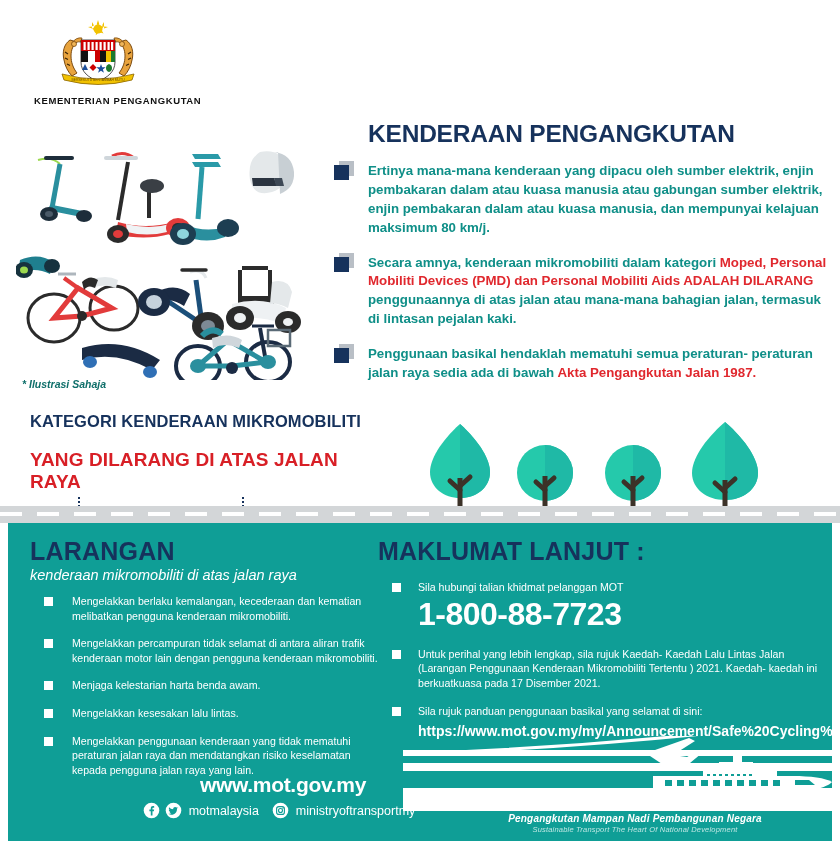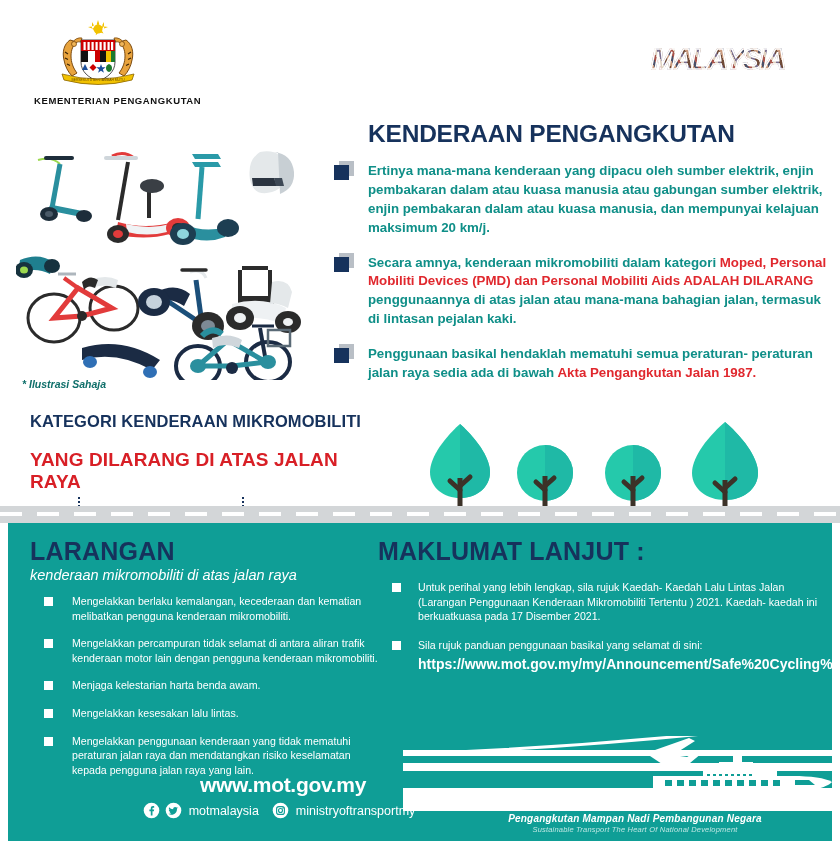--- a/index.html
+++ b/index.html
@@ -245,23 +245,20 @@
           <path d="M57 46 q3 1 3 4 q0 3-3 4 q-3-1-3-4 q0-3 3-4z" fill="#1a7a2e"></path>
         </g>
 
         <path d="M10 56 q36 10 72 0 l-2 6 q-34 9-68 0z" fill="#f2c200" stroke="#8a6400" stroke-width="0.8"></path>
         <text x="46" y="62.5" font-size="3.4" text-anchor="middle" fill="#6b4e00" font-family="Liberation Sans, sans-serif">BERSEKUTU BERTAMBAH MUTU</text>
       </svg>
       <div id="ministry-name">KEMENTERIAN PENGANGKUTAN</div>
     </div>
 
     <div id="km-logo">
-      <span class="km-line km-l2">
-        <span class="km-letter">M</span><span class="km-letter">A</span><span class="km-letter">L</span><span class="km-letter">A</span><span class="km-letter">Y</span><span class="km-letter">S</span><span class="km-letter">I</span><span class="km-letter">A</span>
-      </span>
     </div>
 
     <svg id="vehicles" viewBox="0 0 310 240">
 
       <g>
         <path d="M22 20 q14-4 22 4" stroke="#9bd84f" stroke-width="2" fill="none"></path>
         <path d="M44 24 l-8 44" stroke="#2a8f9e" stroke-width="5"></path>
         <path d="M30 18 h26" stroke="#1d2d3a" stroke-width="4" stroke-linecap="round"></path>
         <path d="M36 68 l30 6" stroke="#2a8f9e" stroke-width="6" stroke-linecap="round"></path>
         <ellipse cx="33" cy="74" rx="9" ry="7" fill="#1d2d3a"></ellipse>
@@ -377,21 +374,21 @@
     </div>
 
     <div id="right-col">
       <div id="main-heading">KENDERAAN PENGANGKUTAN</div>
 
       <div class="para">
         <span class="bullet-sq">
           <span class="back"></span>
             <span class="front"></span>
         </span>
-        <p>Ertinya mana-mana kenderaan yang dipacu oleh sumber elektrik, enjin pembakaran dalam atau kuasa manusia atau gabungan sumber elektrik, enjin pembakaran dalam atau kuasa manusia, dan mempunyai kelajuan maksimum 20 km/j.</p>
+        <p>Ertinya mana-mana kenderaan yang dipacu oleh sumber elektrik, enjin pembakaran dalam atau kuasa manusia atau gabungan sumber elektrik, enjin pembakaran dalam atau kuasa manusia, dan mempunyai kelajuan maksimum 80 km/j.</p>
       </div>
 
       <div class="para">
         <span class="bullet-sq">
           <span class="back"></span>
             <span class="front"></span>
         </span>
         <p><span>Secara amnya, kenderaan mikromobiliti dalam kategori </span><span class="red">Moped, Personal Mobiliti Devices (PMD) dan Personal Mobiliti Aids ADALAH DILARANG</span><span> penggunaannya di atas jalan atau mana-mana bahagian jalan, termasuk di lintasan pejalan kaki.</span></p>
       </div>
 
@@ -463,20 +460,22 @@
           <p>Mengelakkan penggunaan kenderaan yang tidak mematuhi peraturan jalan raya dan mendatangkan risiko keselamatan kepada pengguna jalan raya yang lain.</p>
         </div>
       </div>
     </div>
 
     <div id="maklumat-col">
       <div id="maklumat-title">MAKLUMAT LANJUT :</div>
 
       <div class="mk-item">
         <span class="wsq"></span>
+        <p>Sila hubungi talian khidmat pelanggan MOT</p>
+        <div id="phone-number">1-800-88-7723</div>
       </div>
 
       <div class="mk-item">
         <span class="wsq"></span>
         <p>Untuk perihal yang lebih lengkap, sila rujuk  Kaedah- Kaedah Lalu Lintas Jalan (Larangan Penggunaan Kenderaan Mikromobiliti Tertentu ) 2021. Kaedah- kaedah ini berkuatkuasa pada 17 Disember 2021.</p>
       </div>
 
       <div class="mk-item">
         <span class="wsq"></span>
         <p>Sila rujuk panduan penggunaan basikal yang selamat di sini:</p>

